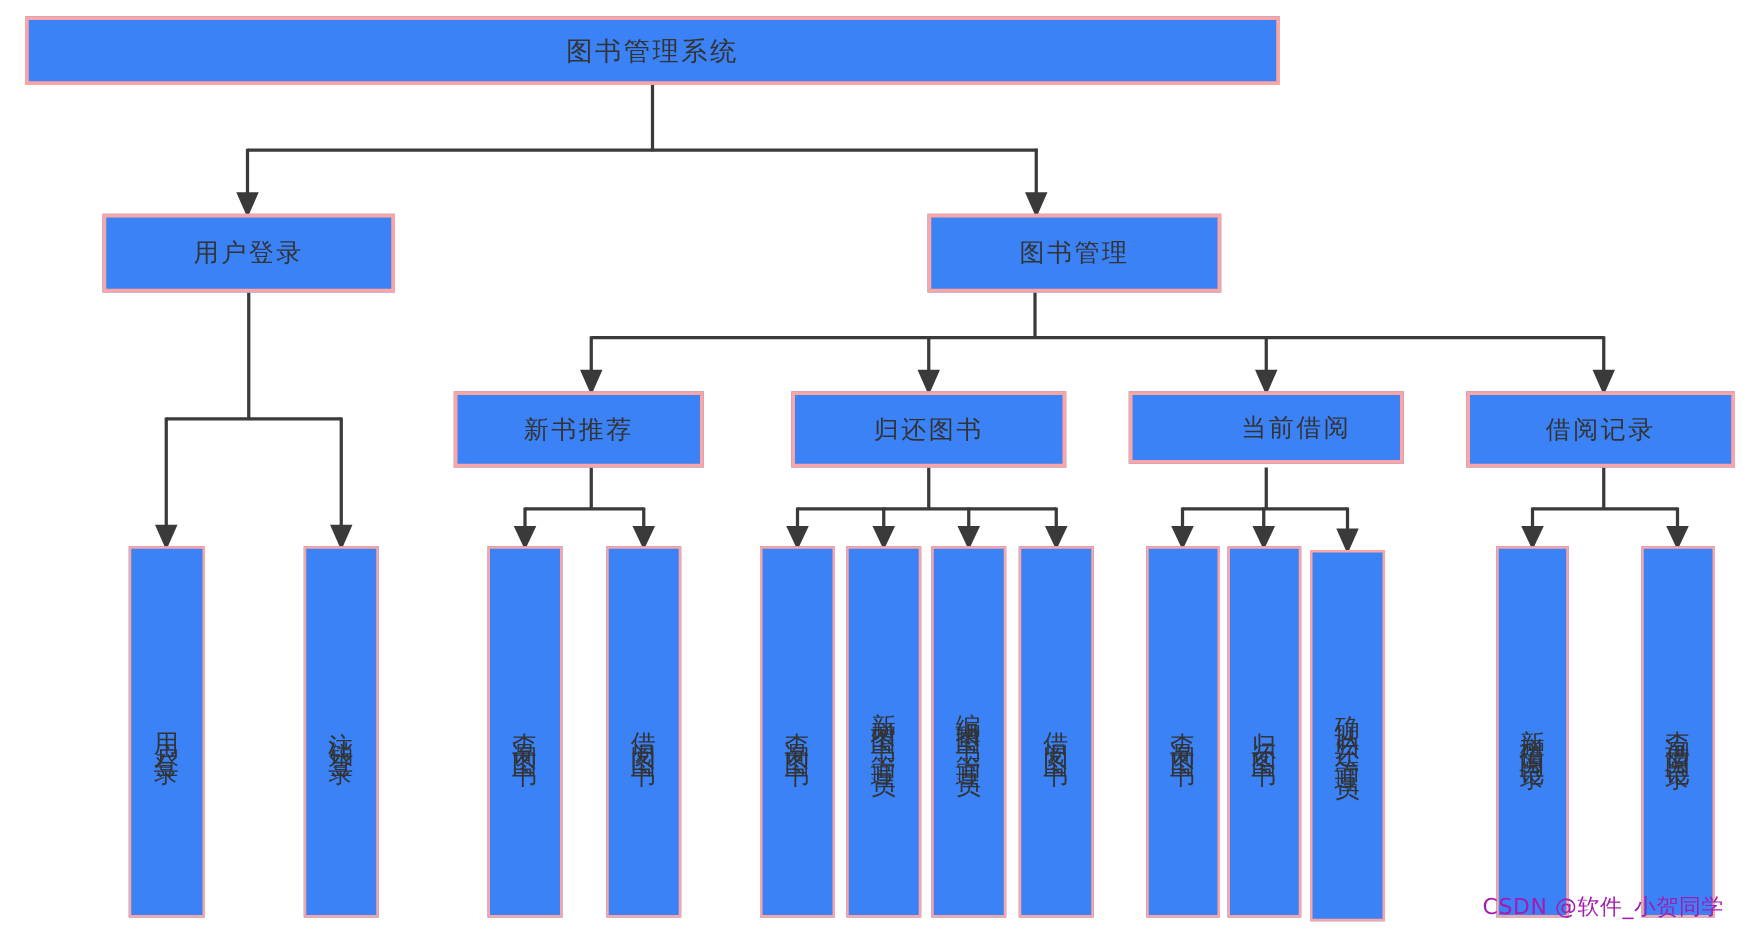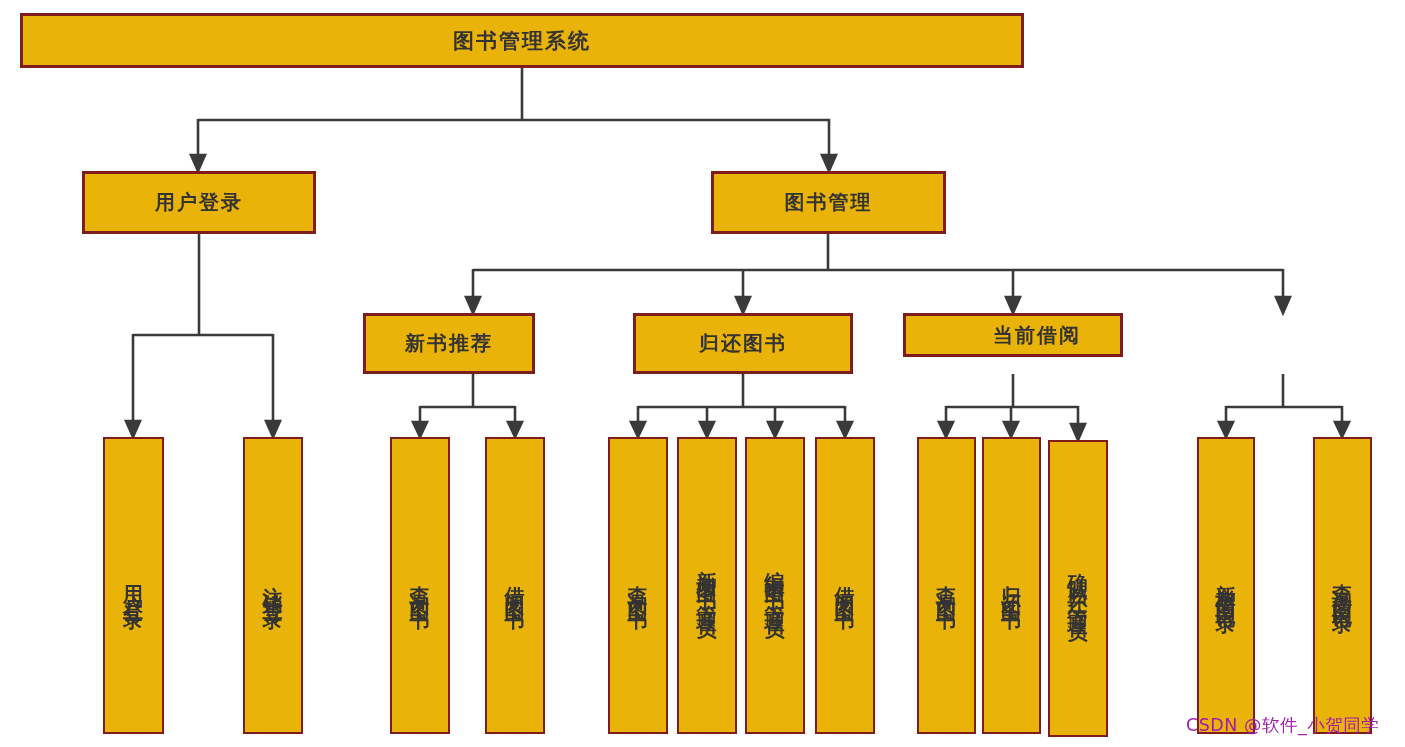--- a/index.html
+++ b/index.html
@@ -13,42 +13,41 @@
   }
   #wires {
     position: absolute;
     left: 0; top: 0;
     width: 1405px; height: 747px;
     pointer-events: none;
   }
   .node {
     position: absolute;
     box-sizing: border-box;
-    background: #eab308;
-    border: 3px solid #7f1d1d;
+    background: #3b82f6;
+    border: 3px solid #fca5a5;
     color: #333333;
     display: flex;
     align-items: center;
     justify-content: center;
-    font-weight: bold;
   }
   .hbox {
     font-size: 20px;
     letter-spacing: 2px;
     white-space: nowrap;
   }
   .root {
     left: 20px; top: 13px; width: 1004px; height: 55px;
     font-size: 21px;
   }
   .n-user { left: 82px;  top: 171px; width: 234px; height: 63px; }
-  .n-book { left: 711px; top: 171px; width: 235px; height: 63px; }
-  .n-m1 { left: 363px;  top: 313px; width: 172px; height: 61px; text-align: center; }
+  .n-book { left: 742px; top: 171px; width: 235px; height: 63px; }
+  .n-m1 { left: 363px;  top: 313px; width: 200px; height: 61px; text-align: center; }
   .n-m2 { left: 633px;  top: 313px; width: 220px; height: 61px; }
-  .n-m3 { left: 903px;  top: 313px; width: 220px; height: 44px; padding-left: 48px; }
+  .n-m3 { left: 903px;  top: 313px; width: 220px; height: 58px; padding-left: 48px; }
   .n-m4 { left: 1173px; top: 313px; width: 215px; height: 61px; }
   .vbox {
     top: 437px;
     height: 297px;
     width: 60px;
     border-width: 2.5px;
     font-size: 20px;
     writing-mode: vertical-rl;
     text-orientation: mixed;
     letter-spacing: 8px;
@@ -147,20 +146,21 @@
   </svg>
 
   <div class="node hbox root">图书管理系统</div>
 
   <div class="node hbox n-user">用户登录</div>
   <div class="node hbox n-book">图书管理</div>
 
   <div class="node hbox n-m1">新书推荐</div>
   <div class="node hbox n-m2">归还图书</div>
   <div class="node hbox n-m3">当前借阅</div>
+  <div class="node hbox n-m4">借阅记录</div>
 
   <div class="node vbox v1">用户登录</div>
   <div class="node vbox v2">注销登录</div>
 
   <div class="node vbox v3">查询图书</div>
   <div class="node vbox v4">借阅图书</div>
 
   <div class="node vbox v5">查询图书</div>
   <div class="node vbox v6">新增图书（管理员）</div>
   <div class="node vbox v7">编辑图书（管理员）</div>

